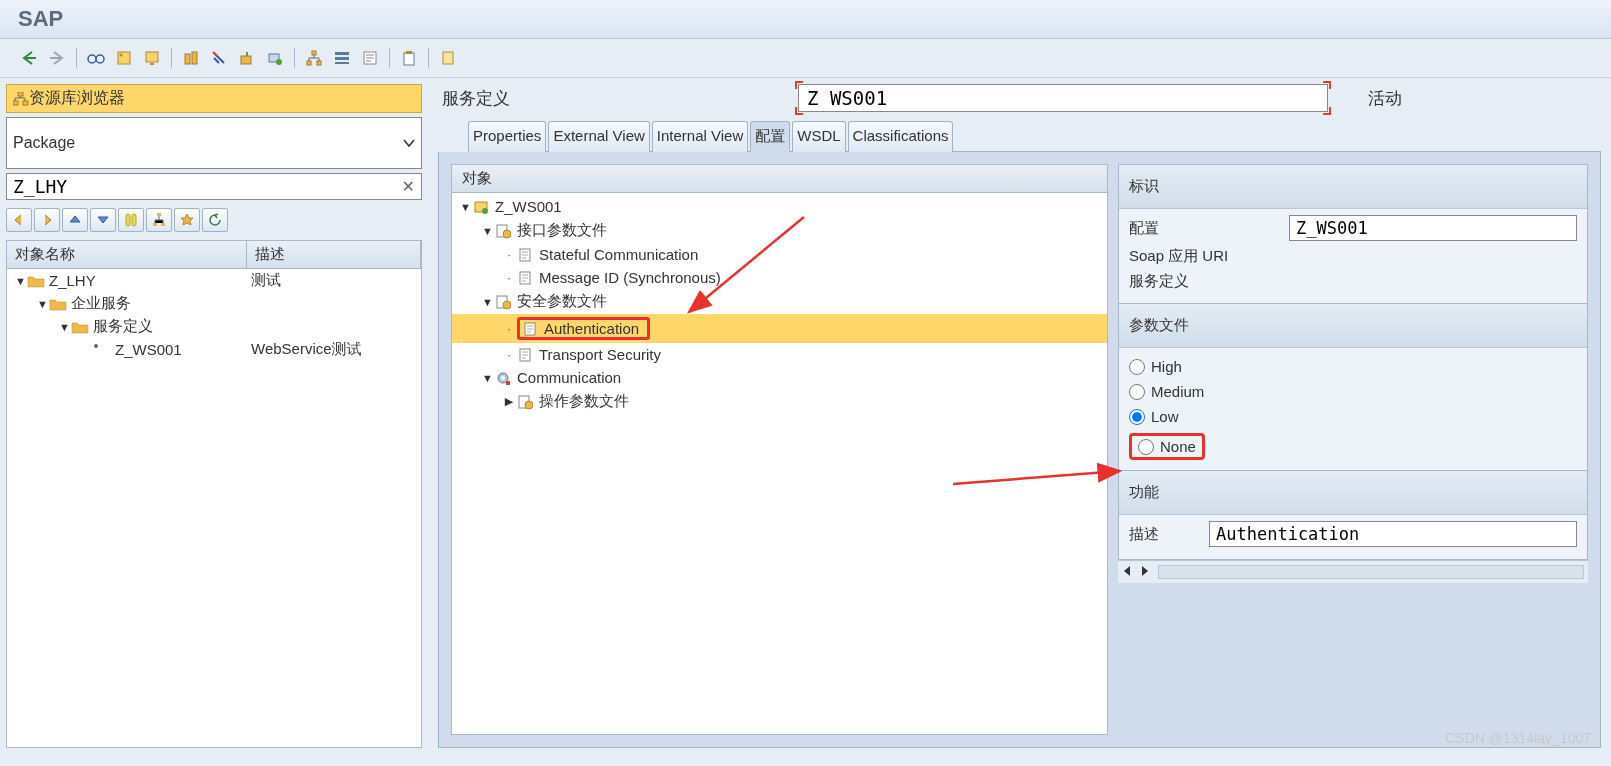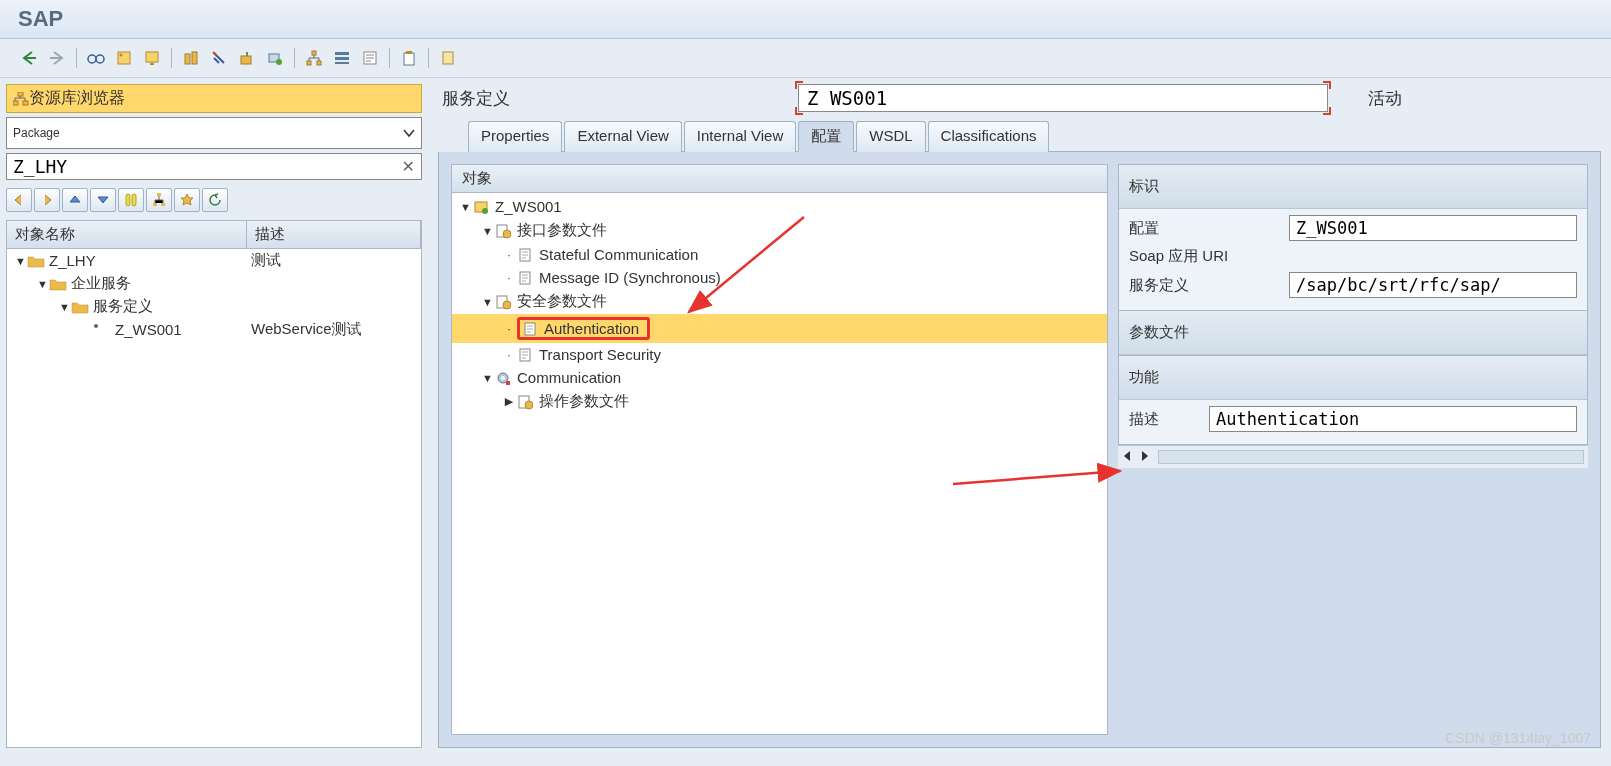--- a/index.html
+++ b/index.html
@@ -5,21 +5,21 @@
 * { box-sizing: border-box; margin: 0; padding: 0; font-family: Arial, "Microsoft YaHei", sans-serif; }
 body { background: #e6edf4; font-size: 14px; color: #333; overflow: hidden; width: 1611px; height: 766px; }
 .titlebar { background: linear-gradient(#ecf2fa, #dbe6f3); padding: 6px 18px; border-bottom: 1px solid #b8c7d8; }
 .titlebar span { font-size: 22px; font-weight: bold; color: #5a6b7c; }
 .toolbar { background: #e6edf4; padding: 8px 18px; border-bottom: 1px solid #c5d2e0; display: flex; align-items: center; gap: 6px; }
 .toolbar-btn { width: 22px; height: 22px; display: inline-flex; align-items: center; justify-content: center; cursor: pointer; border-radius: 2px; }
 .toolbar-sep { width: 1px; height: 20px; background: #a8b8c8; margin: 0 2px; }
 .main { display: flex; height: calc(100% - 90px); }
 .left-panel { width: 428px; padding: 6px; display: flex; flex-direction: column; gap: 4px; }
 .repo-header { background: #ffd76b; border: 1px solid #c7a842; padding: 3px 6px; display: flex; align-items: center; font-size: 16px; }
-.pkg-select { background: #fff; border: 1px solid #888; padding: 8px 6px; font-size: 12px; display: flex; justify-content: space-between; align-items: center; cursor: pointer; }
+.pkg-select { background: #fff; border: 1px solid #888; padding: 16px 6px; font-size: 16px; display: flex; justify-content: space-between; align-items: center; cursor: pointer; }
 .pkg-input-wrap { background: #fff; border: 1px solid #888; padding: 2px 6px; display: flex; align-items: center; justify-content: space-between; }
 .pkg-input { border: none; outline: none; font-size: 18px; font-family: monospace; flex: 1; }
 .nav-toolbar { display: flex; gap: 2px; padding: 4px 0; }
 .nav-btn { border: 1px solid #9fb3c8; background: linear-gradient(#fefefe, #dde7f2); width: 26px; height: 24px; display: inline-flex; align-items: center; justify-content: center; border-radius: 2px; cursor: pointer; }
 .tree-table { border: 1px solid #a8b8c8; background: #fff; flex: 1; overflow: auto; }
 .tree-head { display: flex; background: linear-gradient(#eaf0f7, #d4e0ec); border-bottom: 1px solid #a8b8c8; align-items: flex-end; }
 .tree-head div { padding: 4px 8px; font-size: 15px; border-right: 1px solid #a8b8c8; }
 .tree-col1 { width: 240px; }
 .tree-col2 { flex: 1; }
 .tree-row { display: flex; padding: 2px 0; font-size: 15px; }
@@ -32,21 +32,21 @@
 .svc-label { font-size: 17px; width: 340px; padding-left: 4px; }
 .svc-input { font-family: monospace; font-size: 19px; padding: 2px 8px; border: 1px solid #888; background: #fff; width: 530px; }
 .svc-input-wrap { position: relative; display: inline-block; }
 .bracket-tl, .bracket-tr, .bracket-bl, .bracket-br { position: absolute; width: 8px; height: 8px; border: 2px solid #d6432a; }
 .bracket-tl { top: -3px; left: -3px; border-right: none; border-bottom: none; }
 .bracket-tr { top: -3px; right: -3px; border-left: none; border-bottom: none; }
 .bracket-bl { bottom: -3px; left: -3px; border-right: none; border-top: none; }
 .bracket-br { bottom: -3px; right: -3px; border-left: none; border-top: none; }
 .svc-status { font-size: 17px; margin-left: 20px; }
 .tabstrip { display: flex; border-bottom: 1px solid #9fb3c8; margin-left: 30px; }
-.tab { padding: 5px 12px; background: linear-gradient(#f7fafd, #dee8f3); border: 1px solid #9fb3c8; border-bottom: none; margin-right: 2px; font-size: 15px; cursor: pointer; border-radius: 3px 3px 0 0; position: relative; top: 1px; }
+.tab { padding: 5px 4px; background: linear-gradient(#f7fafd, #dee8f3); border: 1px solid #9fb3c8; border-bottom: none; margin-right: 2px; font-size: 15px; cursor: pointer; border-radius: 3px 3px 0 0; position: relative; top: 1px; }
 .tab.active { background: #d0dceb; border-bottom: 1px solid #d0dceb; font-weight: 500; }
 .tab-content { flex: 1; background: #d0dceb; border: 1px solid #9fb3c8; border-top: none; padding: 12px; display: flex; gap: 10px; overflow: hidden; }
 .obj-panel { flex: 1; border: 1px solid #a8b8c8; background: #fff; display: flex; flex-direction: column; }
 .obj-head { background: linear-gradient(#eaf0f7, #d4e0ec); padding: 4px 10px; border-bottom: 1px solid #a8b8c8; font-size: 15px; }
 .obj-tree { flex: 1; overflow: auto; padding: 2px 0; }
 .obj-row { display: flex; align-items: center; padding: 3px 8px; font-size: 15px; cursor: pointer; }
 .obj-row.selected { background: #ffd76b; }
 .obj-row .expand { margin-right: 3px; }
 .node-icon { width: 18px; height: 16px; display: inline-flex; margin-right: 4px; }
 .detail-panel { width: 470px; display: flex; flex-direction: column; gap: 0; }
@@ -445,26 +445,45 @@
           <div class="section-body" id="ident-body">
               <div class="field-row">
                 <span class="field-label">配置</span>
                 <input class="field-input" value="Z_WS001" style="">
               </div>
               <div class="field-row">
                 <span class="field-label">Soap 应用 URI</span>
               </div>
               <div class="field-row">
                 <span class="field-label">服务定义</span>
-                <input class="field-input" value="/sap/bc/srt/rfc/sap/" style="">
               </div>
             </div>
         </div>
         <div class="section" style="margin-top:-1px;">
           <div class="section-head">参数文件</div>
+          <div class="section-body" id="profile-body">
+              <div class="radio-row">
+                <input type="radio" name="prof" style="">
+                <span>High</span>
+              </div>
+              <div class="radio-row">
+                <input type="radio" name="prof" style="">
+                <span>Medium</span>
+              </div>
+              <div class="radio-row">
+                <input type="radio" name="prof" checked="" style="">
+                <span>Low</span>
+              </div>
+              <div class="radio-row">
+                <span class="none-highlight">
+                  <input type="radio" name="prof" style="">
+                  <span>None</span>
+                </span>
+              </div>
+            </div>
         </div>
         <div class="section" style="margin-top:-1px;">
           <div class="section-head">功能</div>
           <div class="section-body">
             <div class="field-row">
               <span class="field-label" style="width:80px;">描述</span>
               <input class="field-input" value="Authentication" style="">
             </div>
           </div>
         </div>

